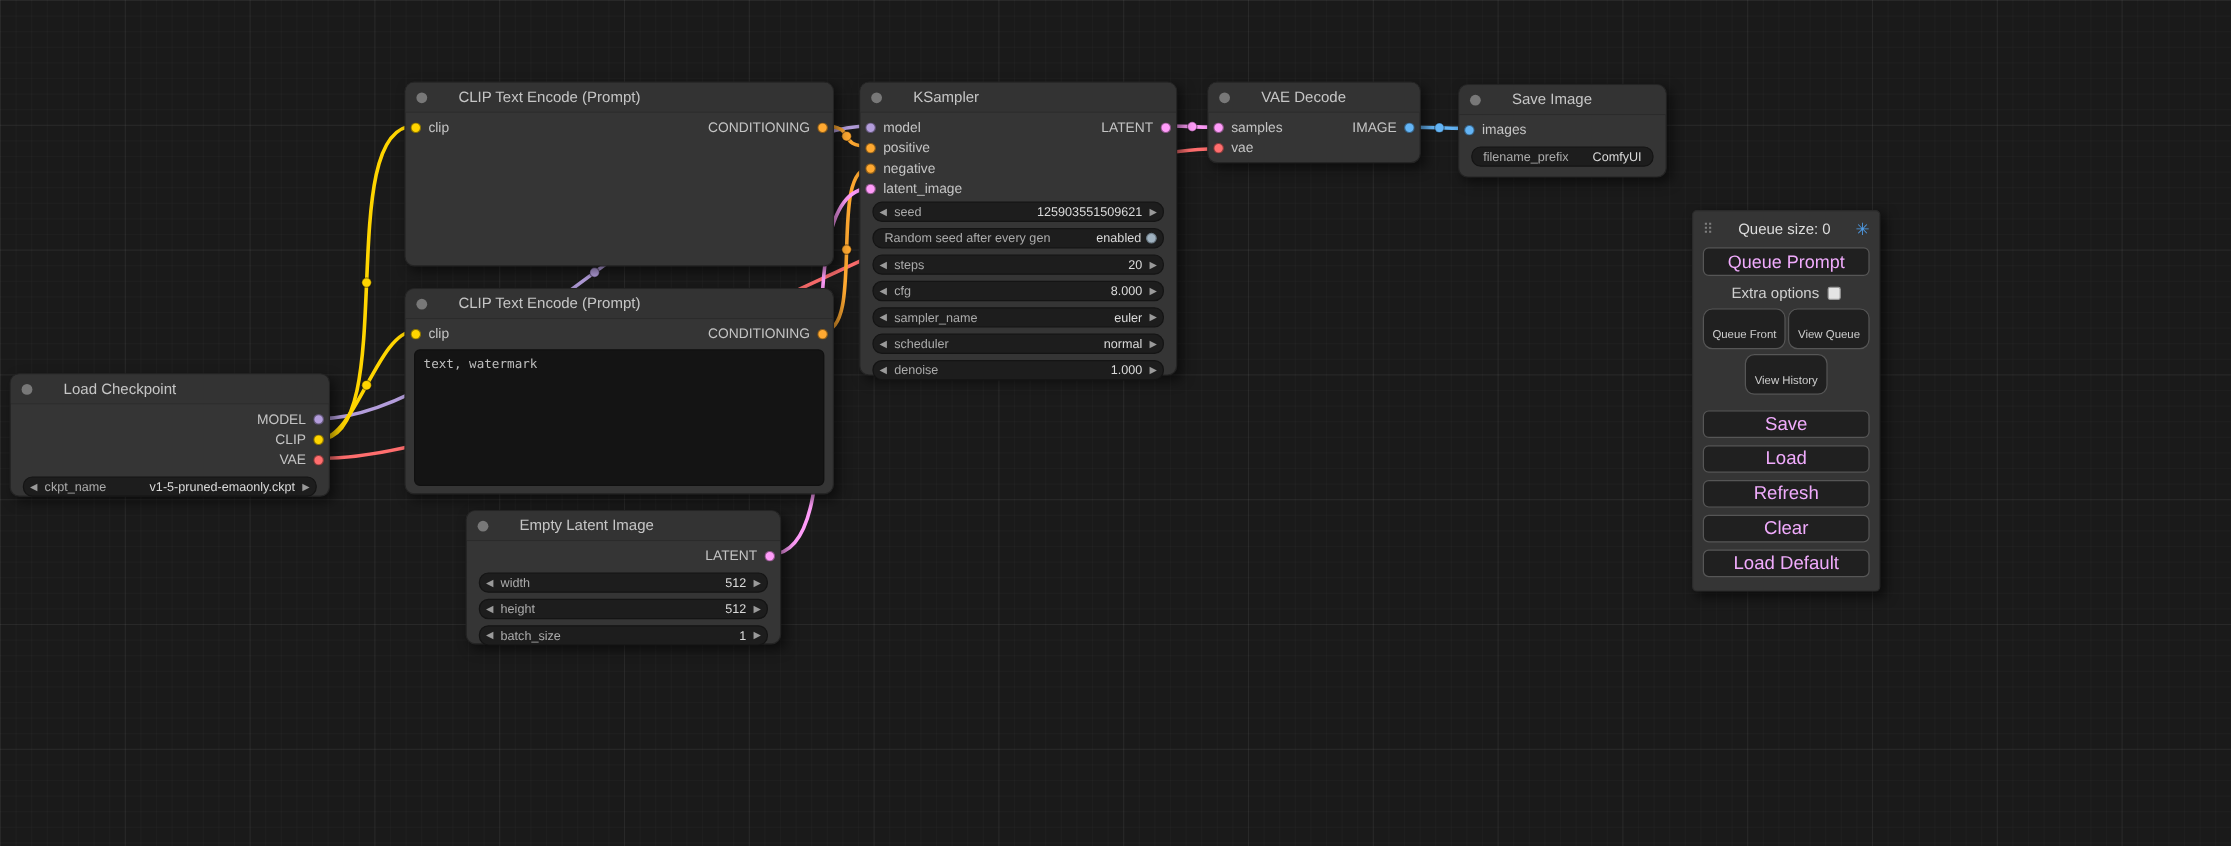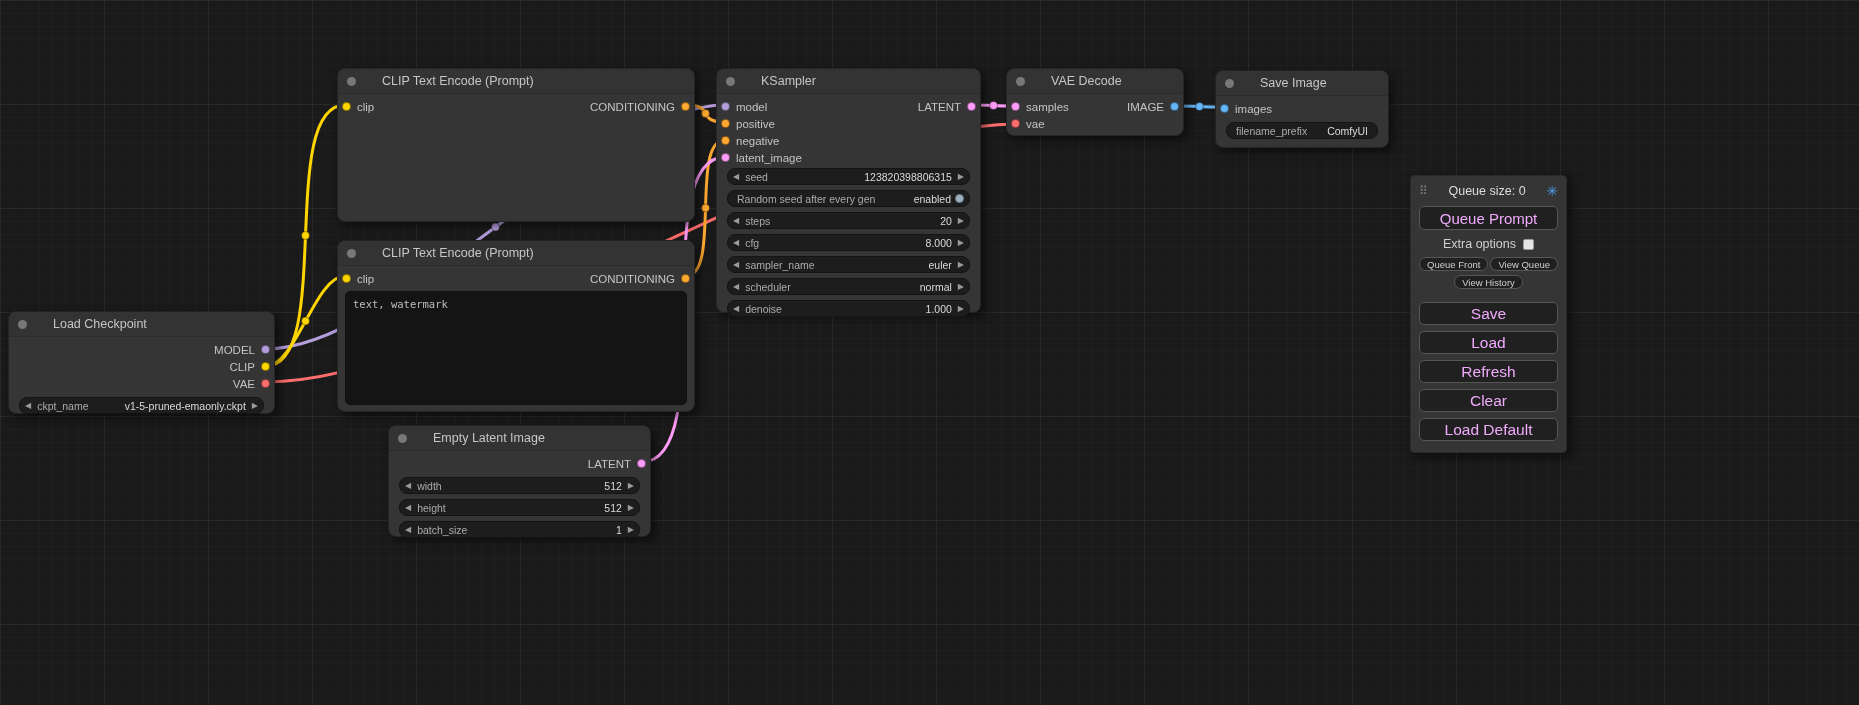--- a/index.html
+++ b/index.html
@@ -91,21 +91,21 @@
   .queue-size{font-size:12.5px;color:#dcdcdc;}
   .gear{color:#4f9eea;font-size:14px;line-height:1;}
   .btn{
     display:block;background:#202020;border:1px solid #565656;color:#f0abfc;
     border-radius:5px;cursor:pointer;font-family:"Liberation Sans",sans-serif;
   }
   .btn-primary{width:100%;height:24px;font-size:15px;margin:6px 0 5px 0;}
   .extra-row{display:flex;align-items:center;justify-content:center;gap:7px;height:18px;font-size:12.5px;color:#d0d0d0;}
   .checkbox{width:11px;height:11px;background:#e4e4e4;border:1px solid #9a9a9a;border-radius:2px;box-sizing:border-box;}
   .small-row{display:flex;justify-content:space-between;margin-top:4px;}
-  .btn-small{height:14px;font-size:9.5px;border-radius:8px;padding:0 7px;color:#cfcfcf;line-height:11px;}
+  .btn-small{height:14px;font-size:9.5px;border-radius:8px;padding:16px 7px;color:#cfcfcf;line-height:11px;}
   .center-row{display:flex;justify-content:center;margin-top:4px;}
   .btn-big{width:100%;height:23px;font-size:15.5px;margin-top:6px;}
   .big-group{margin-top:13px;}
 </style>
 </head>
 <body>
 
 <svg id="wires" width="1859" height="705">
     <path d="M 266 349 C 395.95600216996525 349, 595.0439978300348 105, 725 105" fill="none" stroke="#B39DDB" stroke-width="3" stroke-linecap="round"></path>
     <circle cx="495.5" cy="227" r="4" fill="#B39DDB" stroke="rgba(0,0,0,0.4)"></circle>
@@ -263,21 +263,21 @@
     <div class="slot-row">
       <div class="in-slot">
         <span class="slot-dot" style="background-color: rgb(255, 156, 249);"></span>
         <span>latent_image</span>
       </div>
     </div>
   </div>
   <div class="widget" style="margin-top:2px;">
     <span class="arrow">◀</span>
     <span class="wname">seed</span>
-    <span class="wvalue">123820398806315</span>
+    <span class="wvalue">125903551509621</span>
     <span class="arrow">▶</span>
   </div>
   <div class="widget noarrow">
     <span class="wname">Random seed after every gen</span>
     <span class="wvalue">enabled</span>
     <span class="toggle-dot"></span>
   </div>
   <div class="widget">
     <span class="arrow">◀</span>
     <span class="wname">steps</span>

